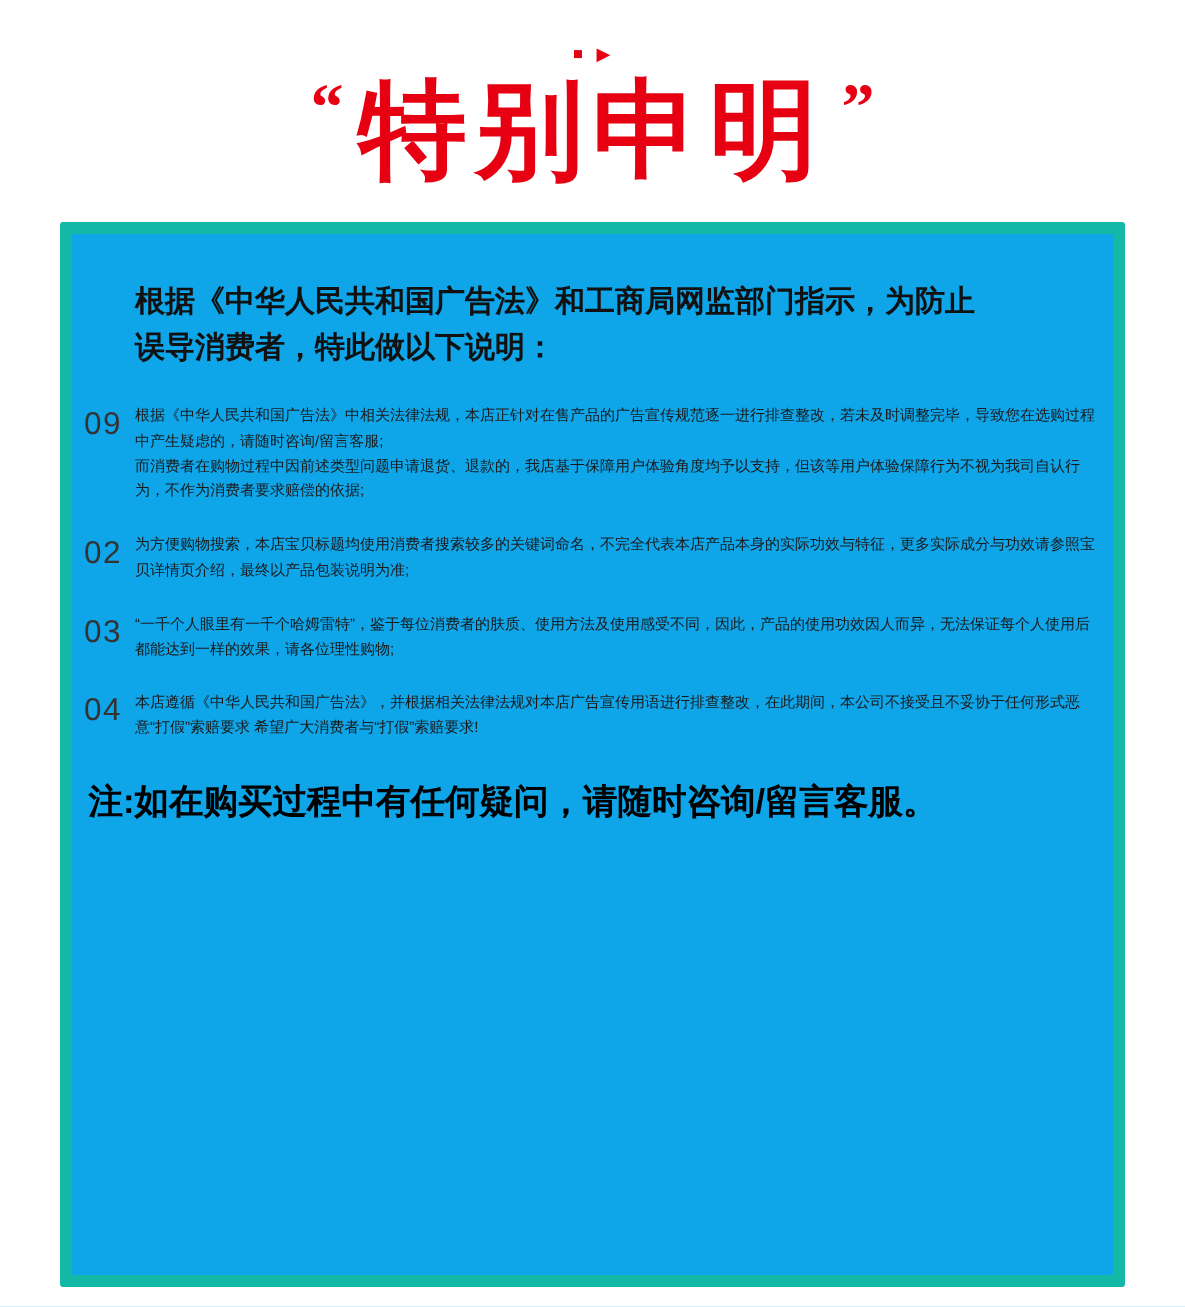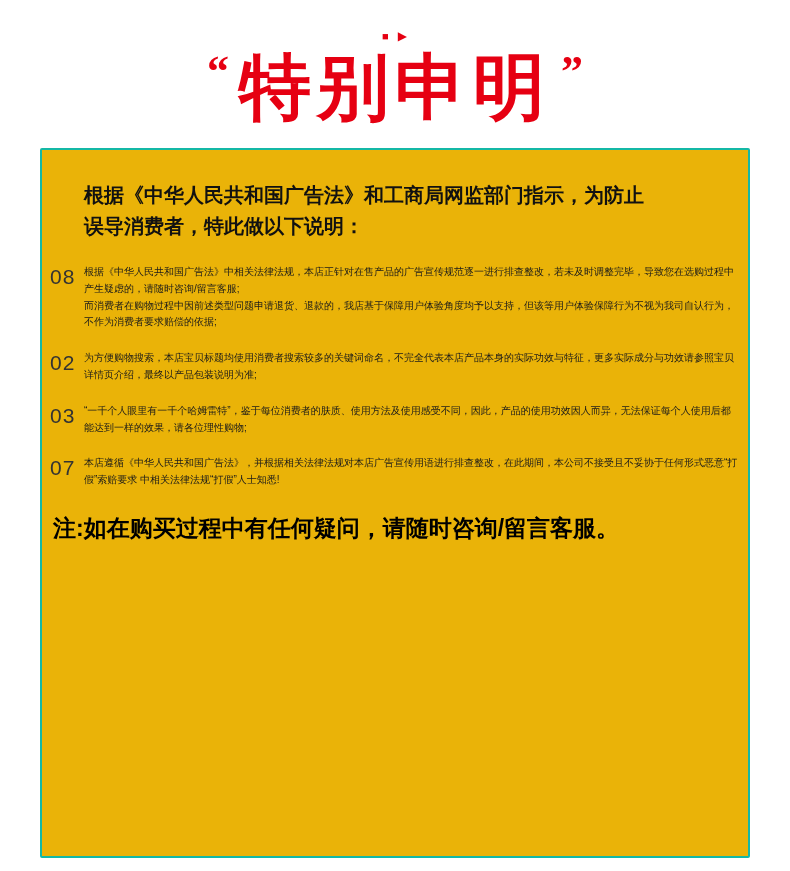--- a/index.html
+++ b/index.html
@@ -64,23 +64,23 @@
     letter-spacing: 6px;
   }
 
   
   .box {
     position: absolute;
     left: 40px;
     right: 40px;
     top: 148px;
     bottom: 13px;
-    border: 2px solid #14b8a6;
+    border: 8px solid #14b8a6;
     border-radius: 2px;
-    background: #eab308;
+    background: #0ea5e9;
     padding: 30px 8px 20px 8px;
   }
   .intro {
     margin-left: 34px;
     max-width: 575px;
     font-size: 20px;
     font-weight: bold;
     line-height: 1.55;
     color: #111111;
   }
@@ -133,34 +133,34 @@
       <span class="title-text">特别申明</span>
       <span class="title-quote close">”</span>
     </div>
   </div>
 
   <div class="box">
     <div class="intro">根据《中华人民共和国广告法》和工商局网监部门指示，为防止误导消费者，特此做以下说明：</div>
 
     <div class="items">
       <div class="item">
-        <span class="item-num">08</span>
+        <span class="item-num">09</span>
         <span class="item-text">根据《中华人民共和国广告法》中相关法律法规，本店正针对在售产品的广告宣传规范逐一进行排查整改，若未及时调整完毕，导致您在选购过程中产生疑虑的，请随时咨询/留言客服;
 而消费者在购物过程中因前述类型问题申请退货、退款的，我店基于保障用户体验角度均予以支持，但该等用户体验保障行为不视为我司自认行为，不作为消费者要求赔偿的依据;</span>
       </div>
       <div class="item">
         <span class="item-num">02</span>
         <span class="item-text">为方便购物搜索，本店宝贝标题均使用消费者搜索较多的关键词命名，不完全代表本店产品本身的实际功效与特征，更多实际成分与功效请参照宝贝详情页介绍，最终以产品包装说明为准;</span>
       </div>
       <div class="item">
         <span class="item-num">03</span>
         <span class="item-text">“一千个人眼里有一千个哈姆雷特”，鉴于每位消费者的肤质、使用方法及使用感受不同，因此，产品的使用功效因人而异，无法保证每个人使用后都能达到一样的效果，请各位理性购物;</span>
       </div>
       <div class="item">
-        <span class="item-num">07</span>
-        <span class="item-text">本店遵循《中华人民共和国广告法》，并根据相关法律法规对本店广告宣传用语进行排查整改，在此期间，本公司不接受且不妥协于任何形式恶意“打假”索赔要求 中相关法律法规“打假”人士知悉!</span>
+        <span class="item-num">04</span>
+        <span class="item-text">本店遵循《中华人民共和国广告法》，并根据相关法律法规对本店广告宣传用语进行排查整改，在此期间，本公司不接受且不妥协于任何形式恶意“打假”索赔要求 希望广大消费者与“打假”索赔要求!</span>
       </div>
     </div>
 
     <div class="note">注:如在购买过程中有任何疑问，请随时咨询/留言客服。</div>
   </div>
 
 </div>
 
 </body></html>

